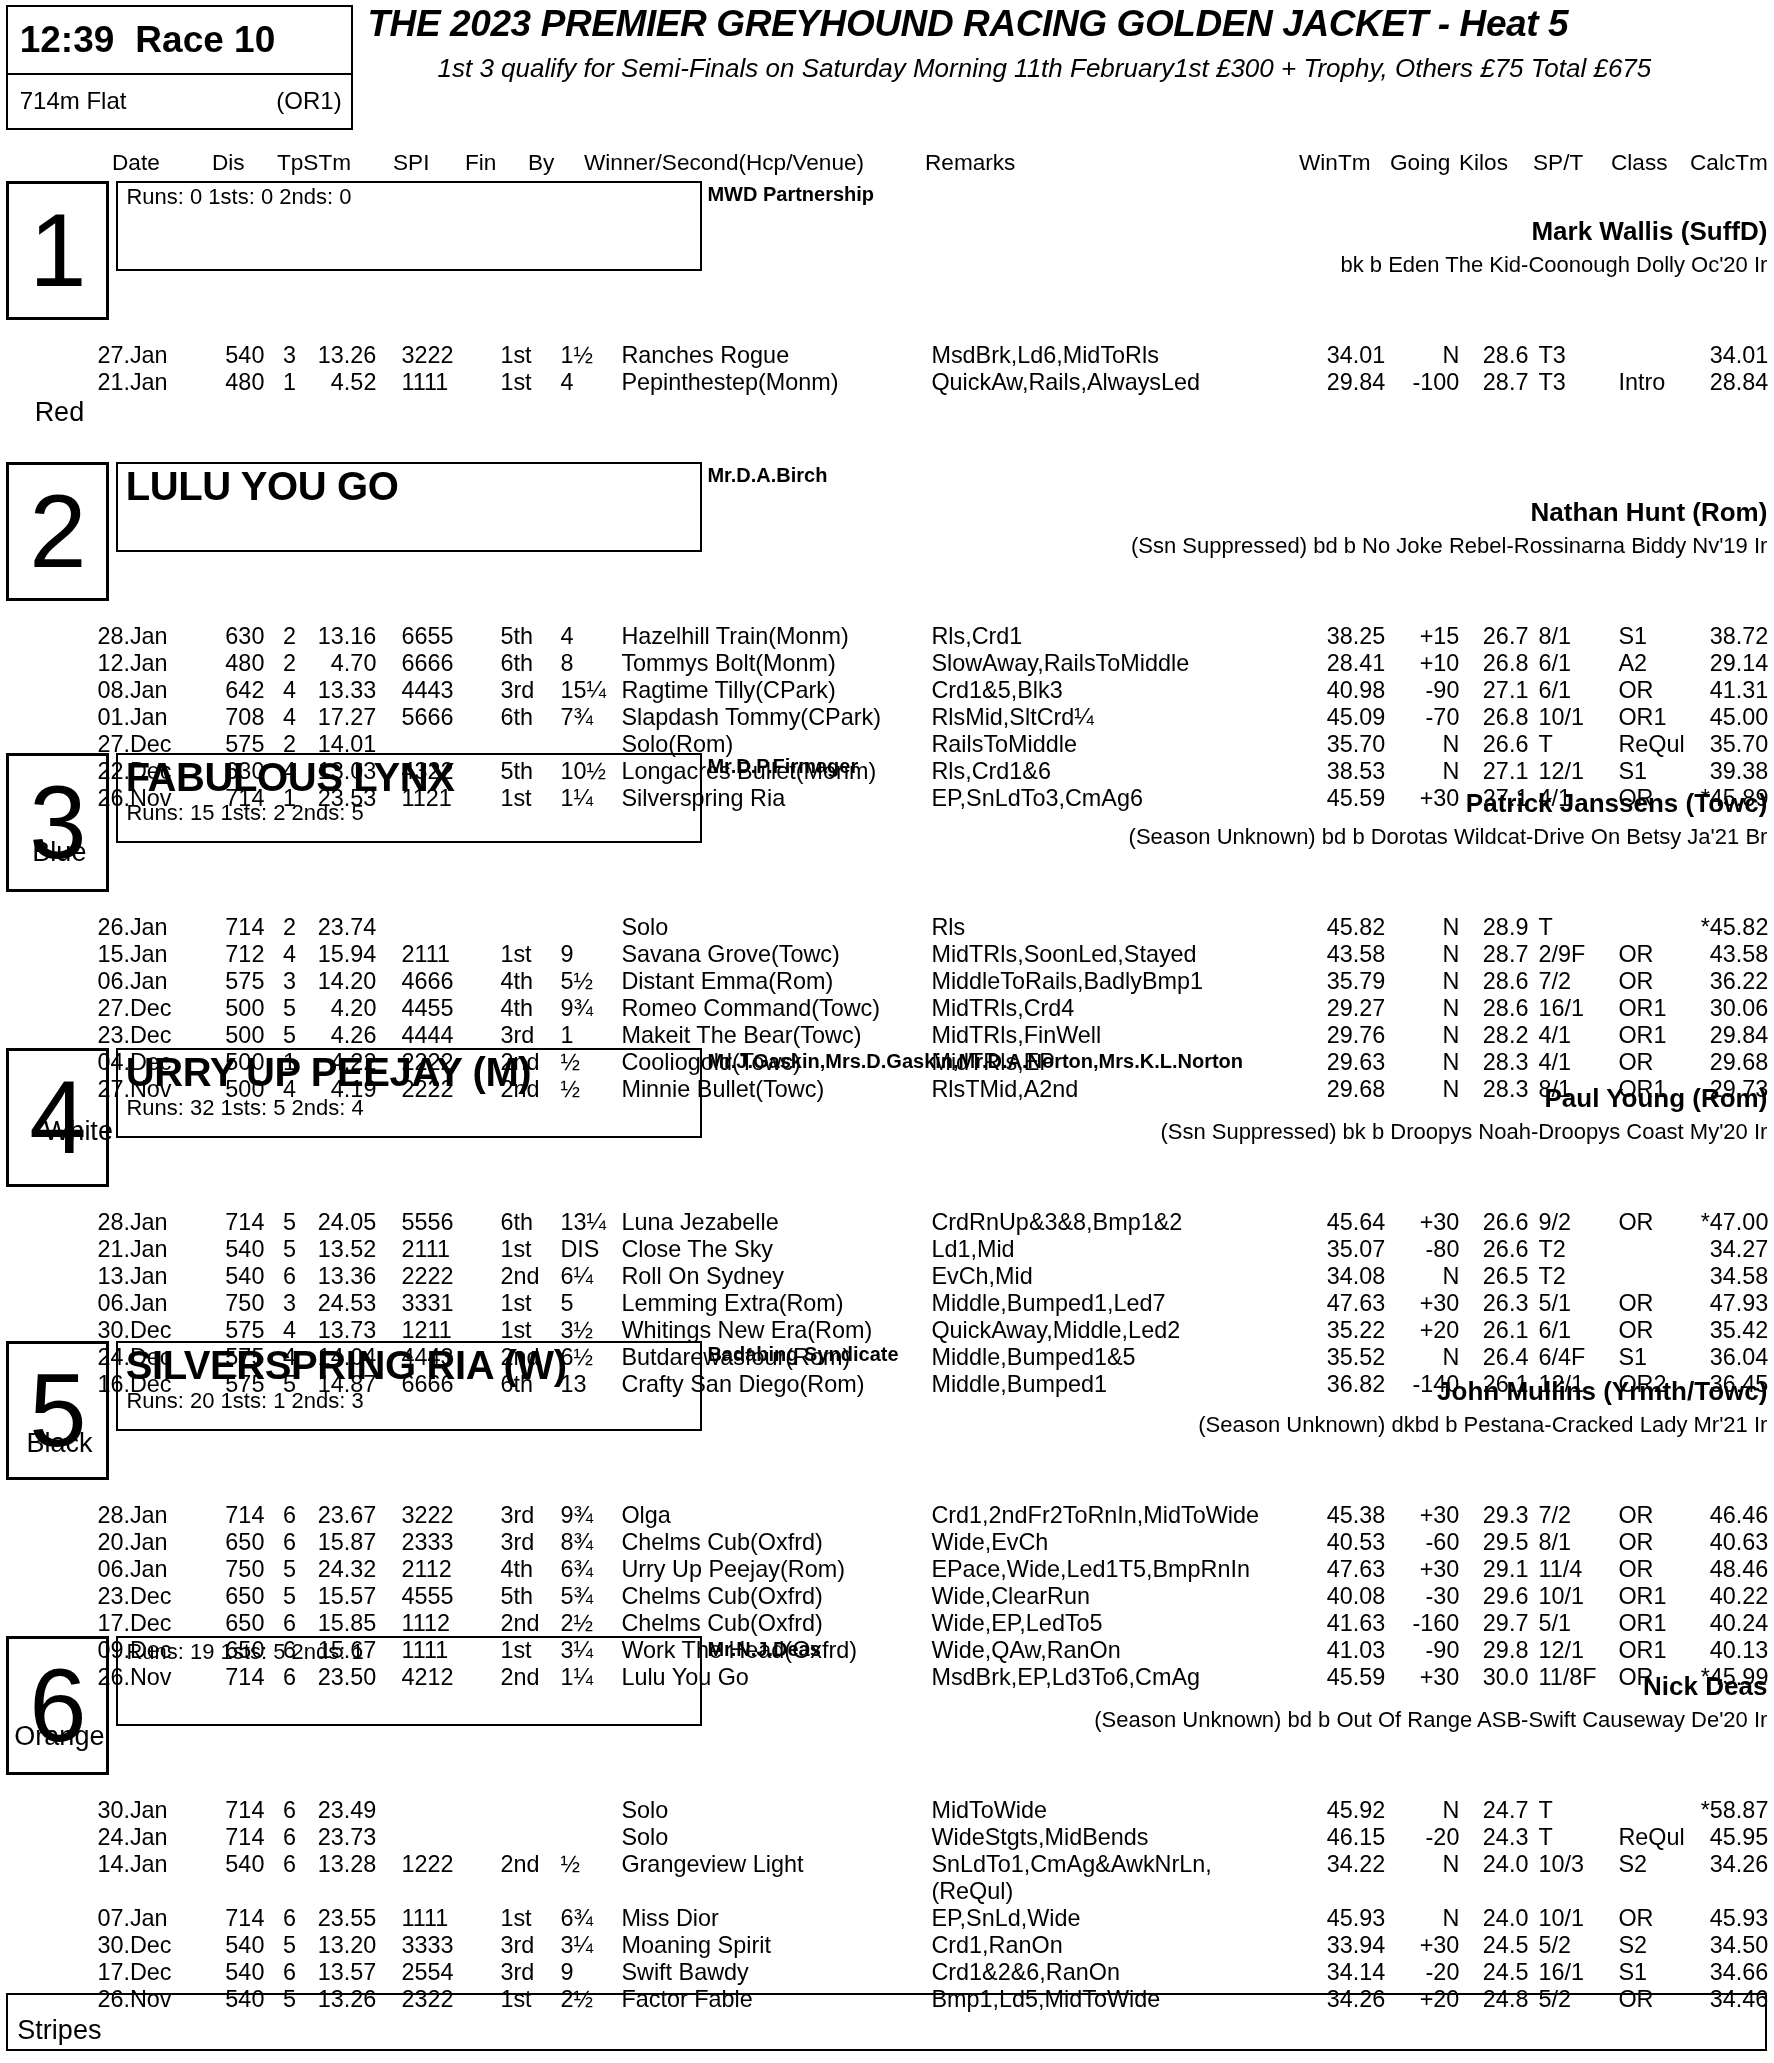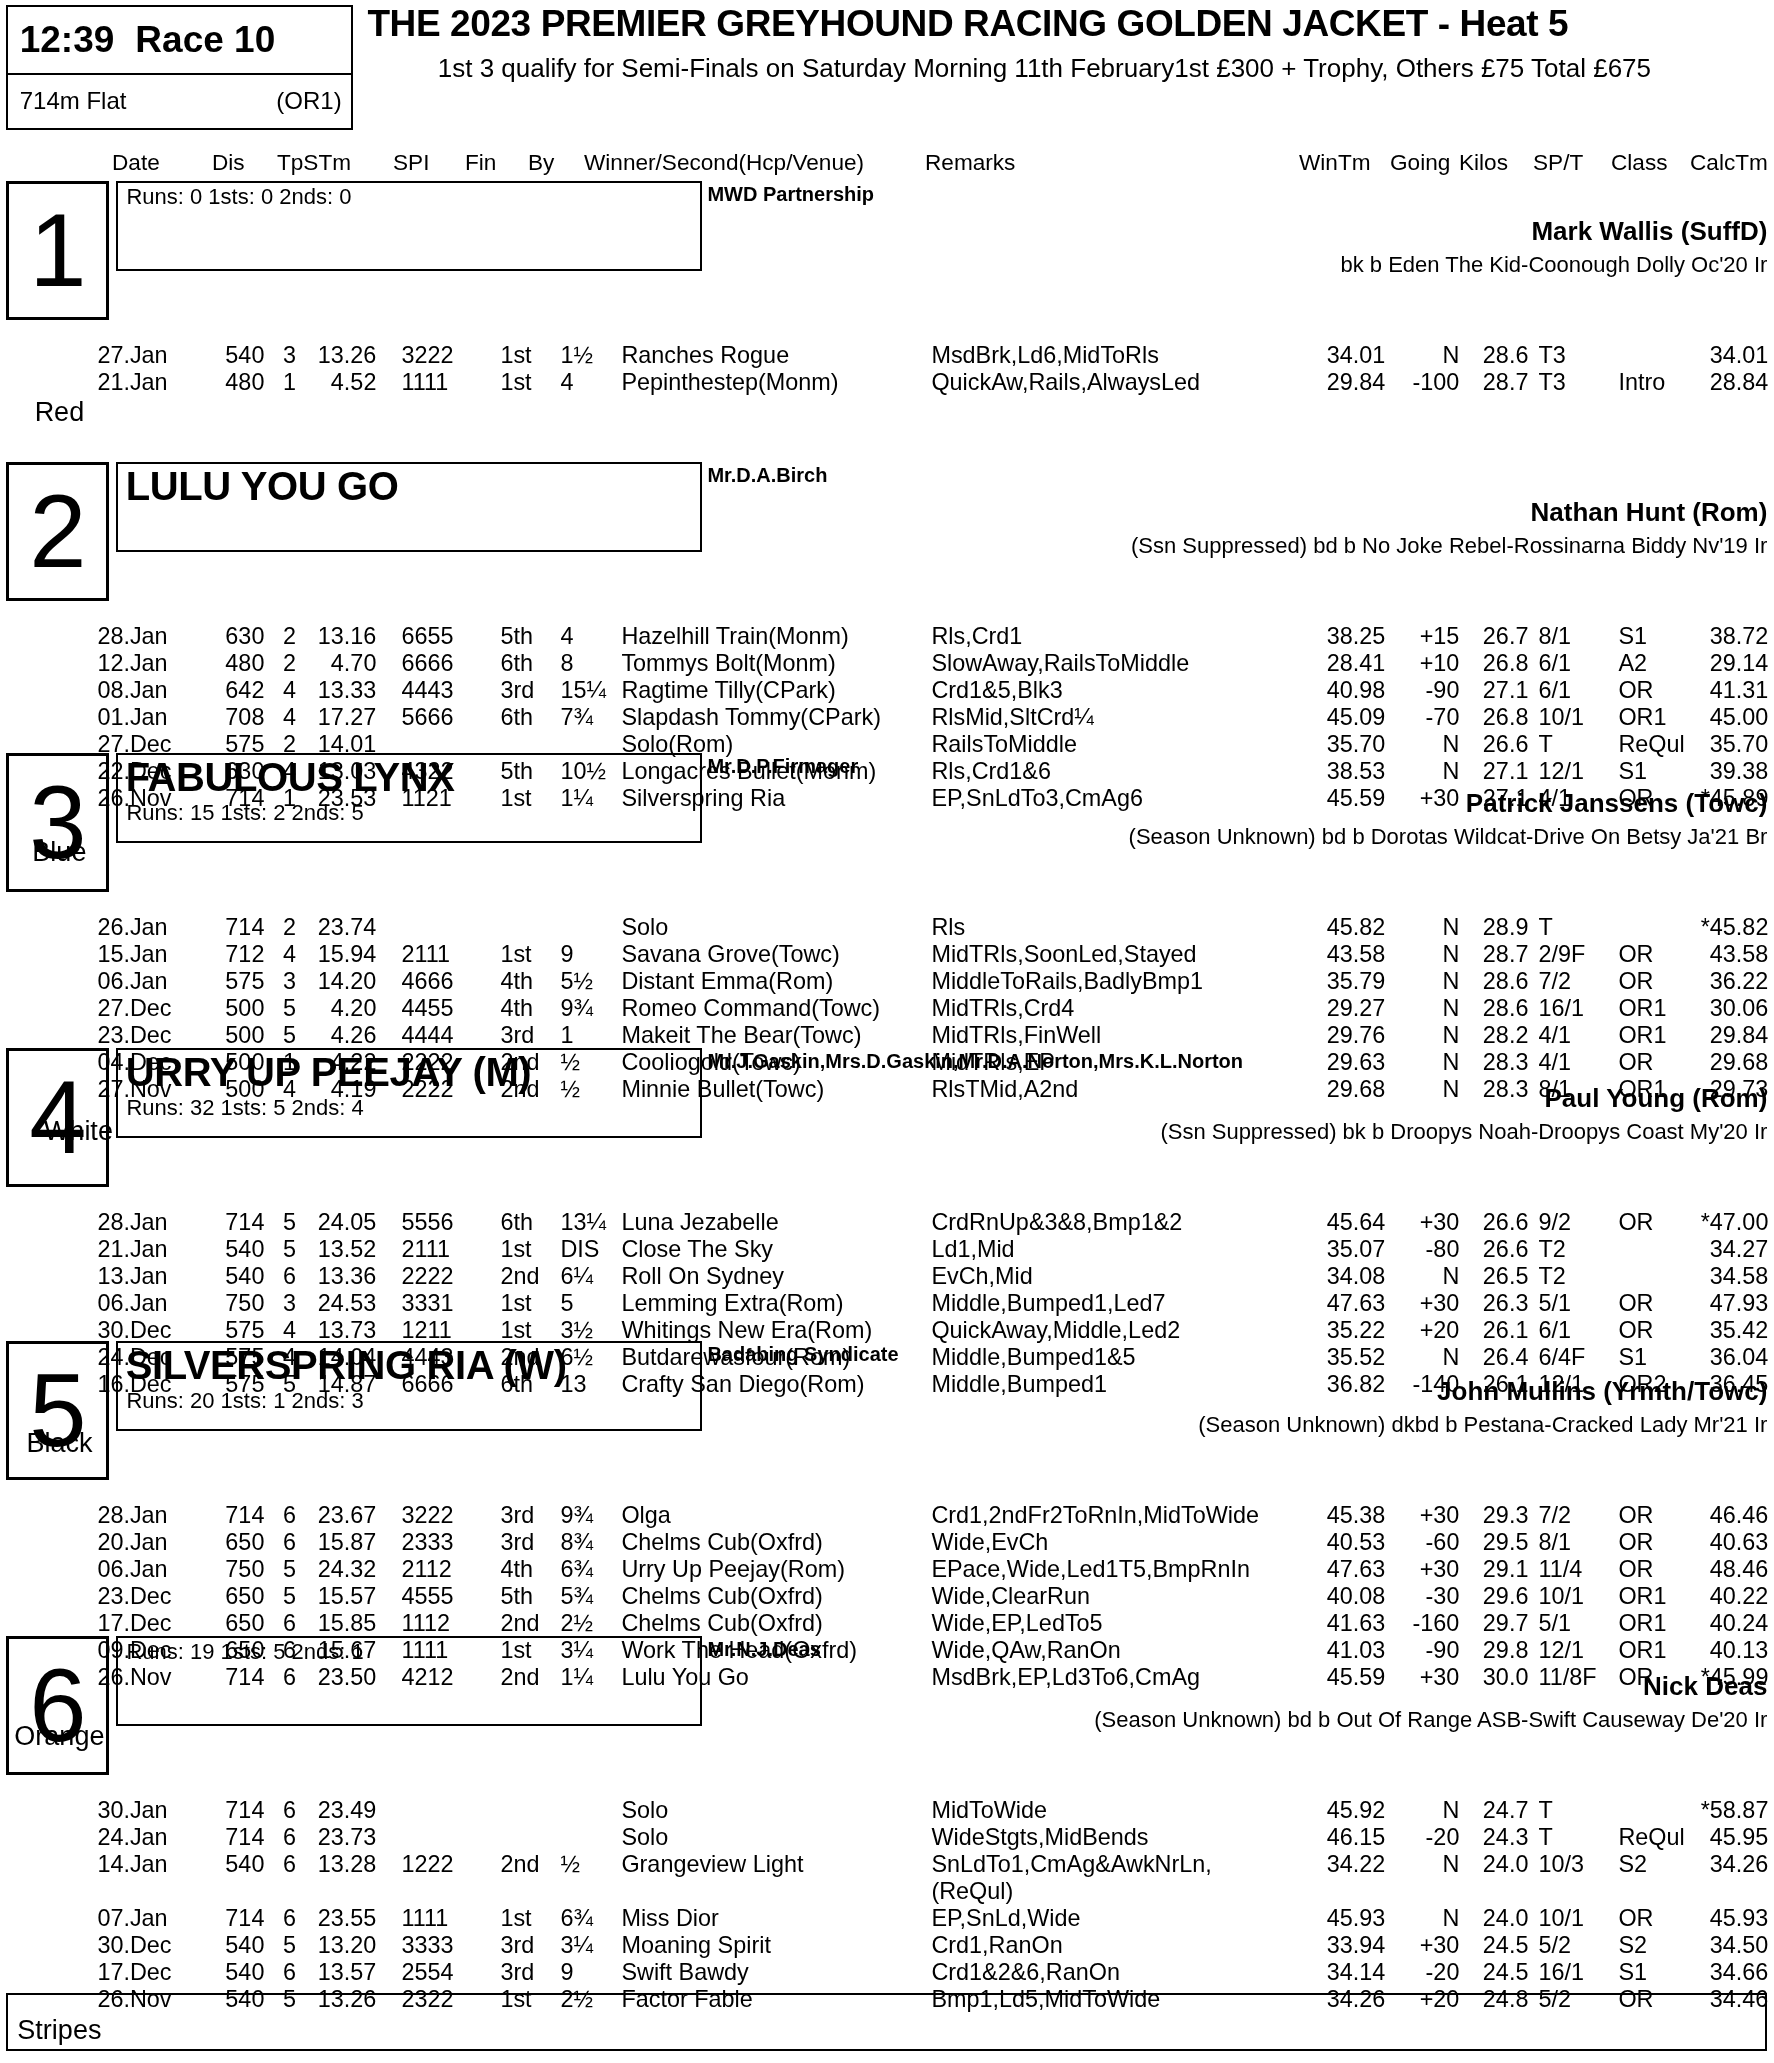--- a/index.html
+++ b/index.html
@@ -58,20 +58,21 @@
     justify-content: space-between;
     padding: 0 9.7px 0 11.3px;
     font-size: 24px;
     font-weight: normal;
   }
   .hdr-right {
     position: absolute;
     left: 361px;
     top: 0;
     right: 4px;
+    font-style: italic;
   }
   .hdr-title {
     font-size: 37px;
     font-weight: bold;
     line-height: 1.03;
     letter-spacing: -0.4px;
     width: 1403px;
   }
   .hdr-sub {
     margin-top: 9.7px;

